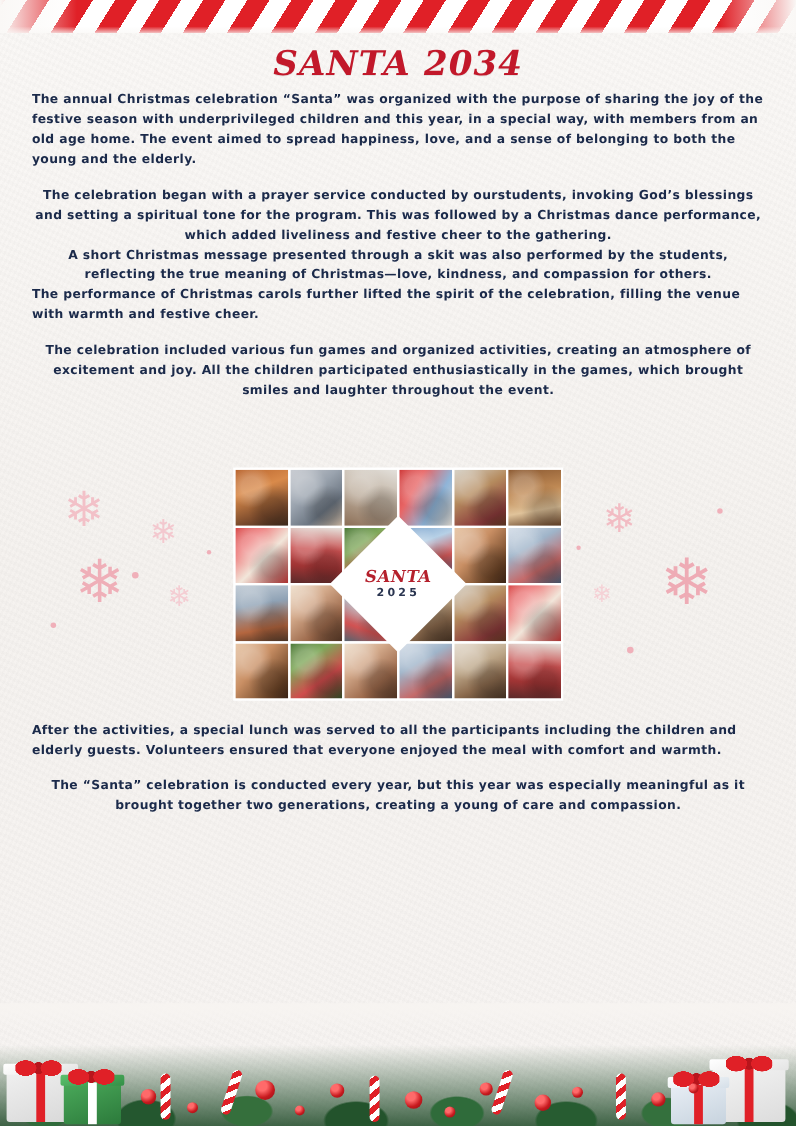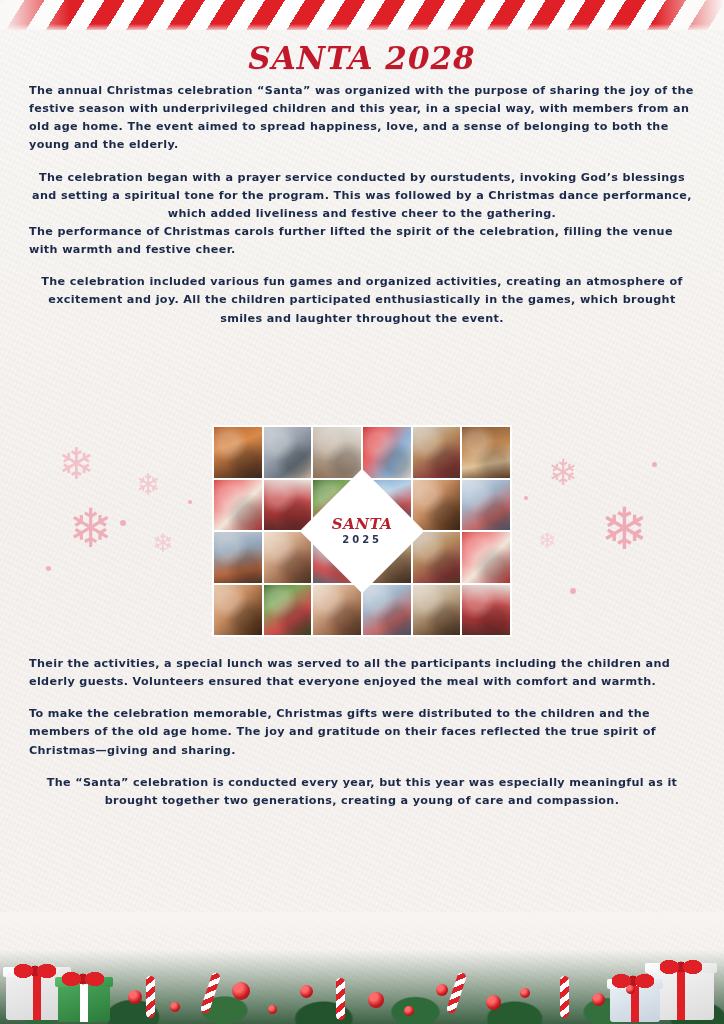--- a/index.html
+++ b/index.html
@@ -278,25 +278,26 @@
 
 <div class="page">
 
   <div class="top-banner">
     <div class="stripes"></div>
     <div class="fade-l"></div>
     <div class="fade-r"></div>
     <div class="fade-b"></div>
   </div>
 
-  <div class="title">SANTA 2028</div>
+  <div class="title">SANTA 2034</div>
 
   <div class="content">
     <p class="para">The annual Christmas celebration “Santa” was organized with the purpose of sharing the joy of the festive season with underprivileged children and this year, in a special way, with members from an old age home. The event aimed to spread happiness, love, and a sense of belonging to both the young and the elderly.</p>
     <p class="para tight">The celebration began with a prayer service conducted by ourstudents, invoking God’s blessings and setting a spiritual tone for the program. This was followed by a Christmas dance performance, which added liveliness and festive cheer to the gathering.</p>
+    <p class="para tight">A short Christmas message presented through a skit was also performed by the students, reflecting the true meaning of Christmas—love, kindness, and compassion for others.</p>
     <p class="para">The performance of Christmas carols further lifted the spirit of the celebration, filling the venue with warmth and festive cheer.</p>
     <p class="para tight">The celebration included various fun games and organized activities, creating an atmosphere of excitement and joy. All the children participated enthusiastically in the games, which brought smiles and laughter throughout the event.</p>
   </div>
 
   <div class="snow sf1">❄</div>
   <div class="snow sf2">❄</div>
   <div class="snow sf3">❄</div>
   <div class="snow sf4">❄</div>
   <div class="dot d1"></div>
   <div class="dot d2"></div>
@@ -390,22 +391,21 @@
 
     <div class="collage-badge">
       <div class="badge-inner">
         <div class="badge-title">SANTA</div>
         <div class="badge-year">2025</div>
       </div>
     </div>
   </div>
 
   <div class="content" style="top: 655px;">
-    <p class="para">Their the activities, a special lunch was served to all the participants including the children and elderly guests. Volunteers ensured that everyone enjoyed the meal with comfort and warmth.</p>
-    <p class="para">To make the celebration memorable, Christmas gifts were distributed to the children and the members of the old age home. The joy and gratitude on their faces reflected the true spirit of Christmas—giving and sharing.</p>
+    <p class="para">After the activities, a special lunch was served to all the participants including the children and elderly guests. Volunteers ensured that everyone enjoyed the meal with comfort and warmth.</p>
     <p class="para tight">The “Santa” celebration is conducted every year, but this year was especially meaningful as it brought together two generations, creating a young of care and compassion.</p>
   </div>
 
   <div class="bottom-fade"></div>
   <div class="bottom-deco">
     <div class="greenery"></div>
 
     <div class="gift" style="left:6px; bottom:4px; width:62px; height:46px; background:linear-gradient(160deg,#f0f0f0 0%,#d8d8d8 100%);">
       <div class="lid" style="background:linear-gradient(160deg,#ffffff 0%,#e2e2e2 100%);"></div>
       <div class="ribbon-v" style="background:#e02027;"></div>

